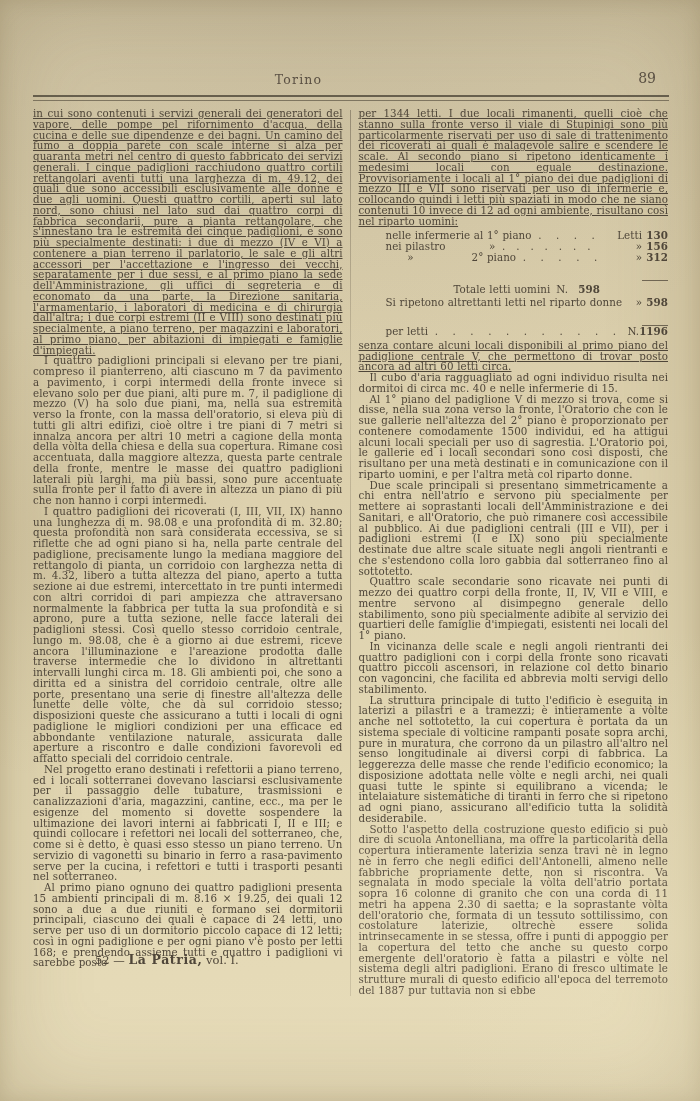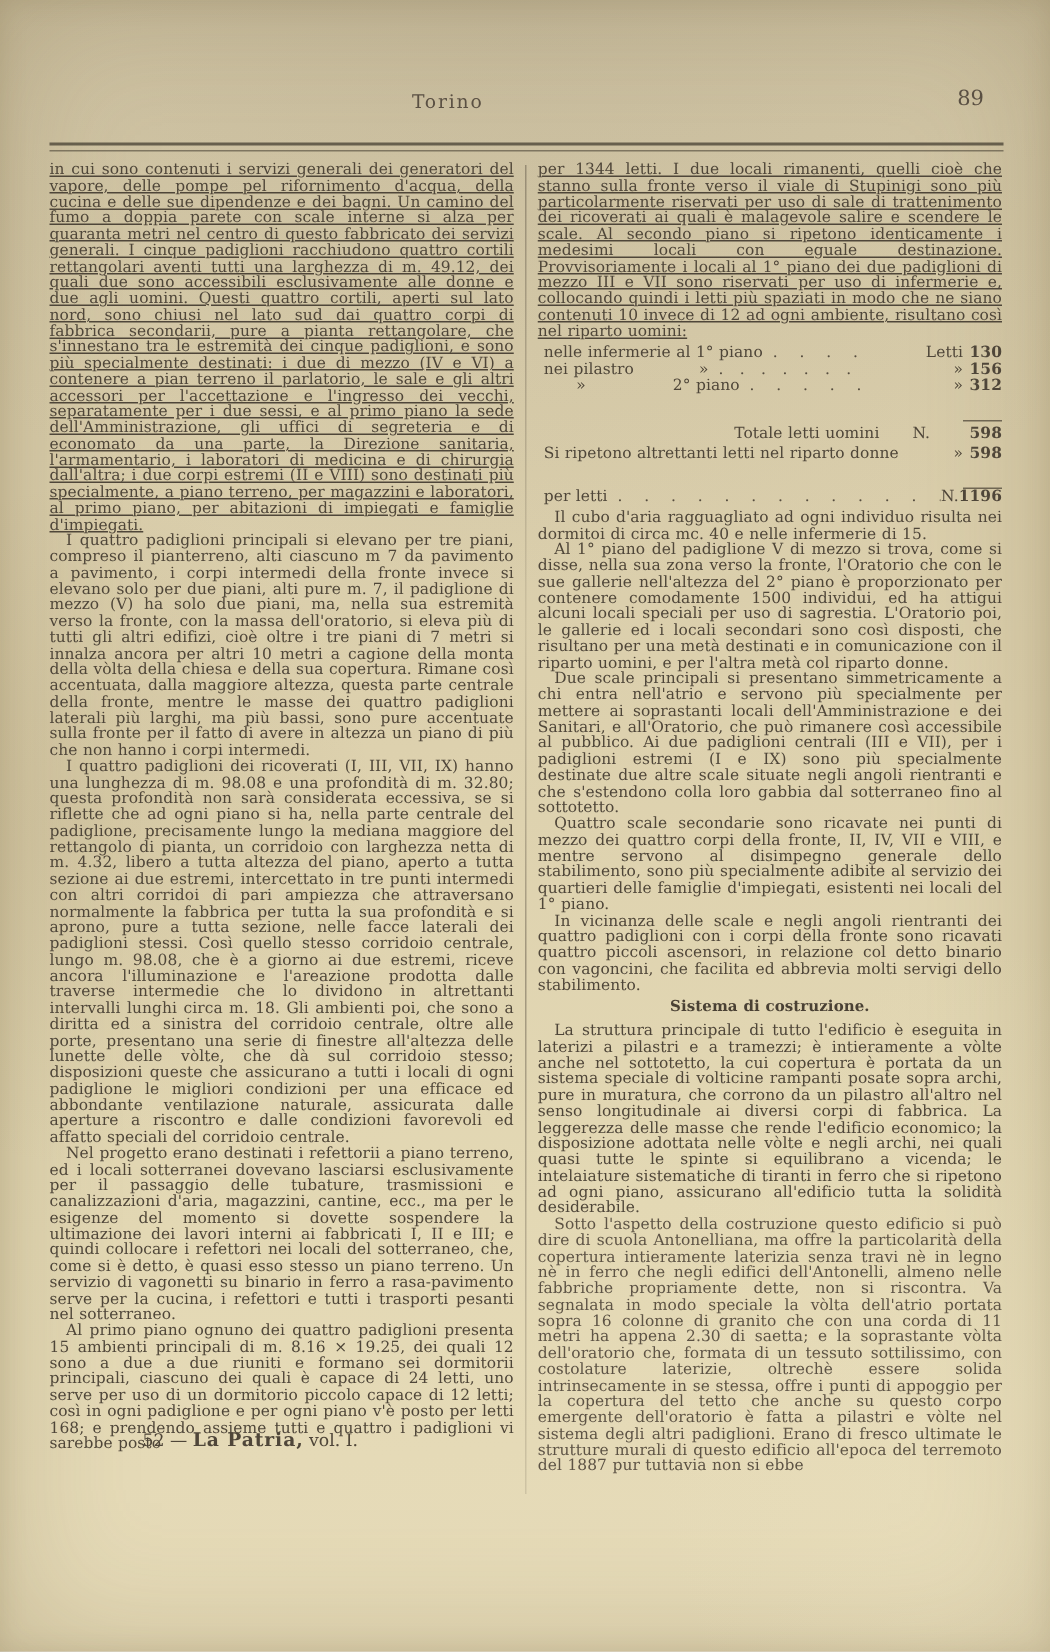--- a/index.html
+++ b/index.html
@@ -10,47 +10,47 @@
     font-family:"DejaVu Serif", serif;
     color:#4f4639;
   }
   .texture {
     position:absolute; inset:0; pointer-events:none;
     background:
       radial-gradient(ellipse 120% 60% at 50% 0%, rgba(120,110,95,0.10), rgba(0,0,0,0) 60%),
       radial-gradient(ellipse 40% 30% at 8% 50%, rgba(120,100,60,0.10), rgba(0,0,0,0) 70%),
       radial-gradient(ellipse 50% 40% at 96% 85%, rgba(235,225,190,0.35), rgba(0,0,0,0) 70%);
   }
-  .header { position:absolute; top:60px; left:33px; right:32px; height:20px; }
+  .header { position:absolute; top:72px; left:33px; right:32px; height:20px; }
   .running-title {
     position:absolute; left:0; right:0; text-align:center; transform:translateX(-52px);
     font-size:12.5px; letter-spacing:1.2px; color:#5a5043;
   }
   .page-number { position:absolute; right:12px; top:-2px; font-size:14px; color:#5a5043; }
   .rule-a { position:absolute; top:95px; left:33px; right:31px; height:2px; background:#554d3e; opacity:0.85; }
   .rule-b { position:absolute; top:100px; left:33px; right:31px; height:1px; background:#554d3e; opacity:0.65; }
   .col-divider { position:absolute; top:110px; bottom:105px; left:350px; width:1px;
     background:linear-gradient(#6b6150 0%, rgba(107,97,80,0.25) 35%, #6b6150 60%, rgba(107,97,80,0.35) 100%);
     opacity:0.55; }
   .columns { position:absolute; top:108px; left:33px; right:32px; bottom:0; display:flex; gap:16px; }
   .col { width:calc(50% - 8px); text-align:justify; font-size:10.3px; line-height:10.75px;
     letter-spacing:0.05px; word-spacing:0.3px; hyphens:auto; -webkit-hyphens:auto; }
   .col p { margin:0; text-indent:11px; }
   .col p.no-indent { text-indent:0;text-decoration:underline; }
   .col-right { color:#4f4639; }
   .col-right p.faded, .col-right .faded { color:#5d5345; }
   .section-heading { text-align:center; font-weight:700; font-size:10px; margin:5px 0 4px 0; color:#4a4134; }
   .tbl { margin:4px 0 3px 4px; }
-  .trow { display:flex; align-items:baseline; }
+  .trow { display:flex; align-items:baseline;margin-left:23px; }
   .pre { white-space:pre; }
   .dots { flex:1; overflow:hidden; white-space:pre; padding:0 3px; color:#564d3f; }
   .unit { white-space:pre; }
   .val { min-width:26px; text-align:right; white-space:pre;font-weight:bold; }
   .val.sum { border-bottom:1px solid rgba(86,77,63,0.8); padding-bottom:17px; }
-  .trow.total { justify-content:flex-end; gap:22px; margin-top:3px; }
+  .trow.total { justify-content:center; gap:6px; margin-top:3px; }
   .trow.spaced { margin-top:3px; }
   .footer { position:absolute; left:95px; top:952px; font-size:11.5px; color:#4f4639; }
   .footer .brand { font-weight:700; letter-spacing:0.6px; font-size:12.5px; }
 </style>
 </head>
 <body>
 
 <div class="page">
   <div class="texture"></div>
 
@@ -106,27 +106,27 @@
           <span class="val sum">598</span>
         </div>
         <div class="trow">
           <span class="pre">per letti</span>
           <span class="dots"> .    .    .    .    .    .    .    .    .    .    .    .    .    . </span>
           <span class="unit">N.</span>
           <span class="val">1196</span>
         </div>
       </div>
 
+      <p class="no-indent">senza contare alcuni locali disponibili al primo piano del padiglione centrale V, che permettono di trovar posto ancora ad altri 60 letti circa.</p>
       <p>Il cubo d'aria ragguagliato ad ogni individuo risulta nei dormitoi di circa mc. 40 e nelle infermerie di 15.</p>
       <p>Al 1° piano del padiglione V di mezzo si trova, come si disse, nella sua zona verso la fronte, l'Oratorio che con le sue gallerie nell'altezza del 2° piano è proporzionato per contenere comodamente 1500 individui, ed ha attigui alcuni locali speciali per uso di sagrestia. L'Oratorio poi, le gallerie ed i locali secondari sono così disposti, che risultano per una metà destinati e in comunicazione con il riparto uomini, e per l'altra metà col riparto donne.</p>
       <p>Due scale principali si presentano simmetricamente a chi entra nell'atrio e servono più specialmente per mettere ai soprastanti locali dell'Amministrazione e dei Sanitari, e all'Oratorio, che può rimanere così accessibile al pubblico. Ai due padiglioni centrali (III e VII), per i padiglioni estremi (I e IX) sono più specialmente destinate due altre scale situate negli angoli rientranti e che s'estendono colla loro gabbia dal sotterraneo fino al sottotetto.</p>
       <p>Quattro scale secondarie sono ricavate nei punti di mezzo dei quattro corpi della fronte, II, IV, VII e VIII, e mentre servono al disimpegno generale dello stabilimento, sono più specialmente adibite al servizio dei quartieri delle famiglie d'impiegati, esistenti nei locali del 1° piano.</p>
       <p>In vicinanza delle scale e negli angoli rientranti dei quattro padiglioni con i corpi della fronte sono ricavati quattro piccoli ascensori, in relazione col detto binario con vagoncini, che facilita ed abbrevia molti servigi dello stabilimento.</p>
 
-      <div class="section-heading">Sistema di costruzione.</div>
 
       <p>La struttura principale di tutto l'edificio è eseguita in laterizi a pilastri e a tramezzi; è intieramente a vòlte anche nel sottotetto, la cui copertura è portata da un sistema speciale di volticine rampanti posate sopra archi, pure in muratura, che corrono da un pilastro all'altro nel senso longitudinale ai diversi corpi di fabbrica. La leggerezza delle masse che rende l'edificio economico; la disposizione adottata nelle vòlte e negli archi, nei quali quasi tutte le spinte si equilibrano a vicenda; le intelaiature sistematiche di tiranti in ferro che si ripetono ad ogni piano, assicurano all'edificio tutta la solidità desiderabile.</p>
       <p class="faded">Sotto l'aspetto della costruzione questo edificio si può dire di scuola Antonelliana, ma offre la particolarità della copertura intieramente laterizia senza travi nè in legno nè in ferro che negli edifici dell'Antonelli, almeno nelle fabbriche propriamente dette, non si riscontra. Va segnalata in modo speciale la vòlta dell'atrio portata sopra 16 colonne di granito che con una corda di 11 metri ha appena 2.30 di saetta; e la soprastante vòlta dell'oratorio che, formata di un tessuto sottilissimo, con costolature laterizie, oltrechè essere solida intrinsecamente in se stessa, offre i punti di appoggio per la copertura del tetto che anche su questo corpo emergente dell'oratorio è fatta a pilastri e vòlte nel sistema degli altri padiglioni. Erano di fresco ultimate le strutture murali di questo edificio all'epoca del terremoto del 1887 pur tuttavia non si ebbe</p>
     </div>
   </div>
 
   <div class="footer">
     <span>52 — </span><span class="brand">La Patria,</span><span> vol. I.</span>
   </div>
 </div>

